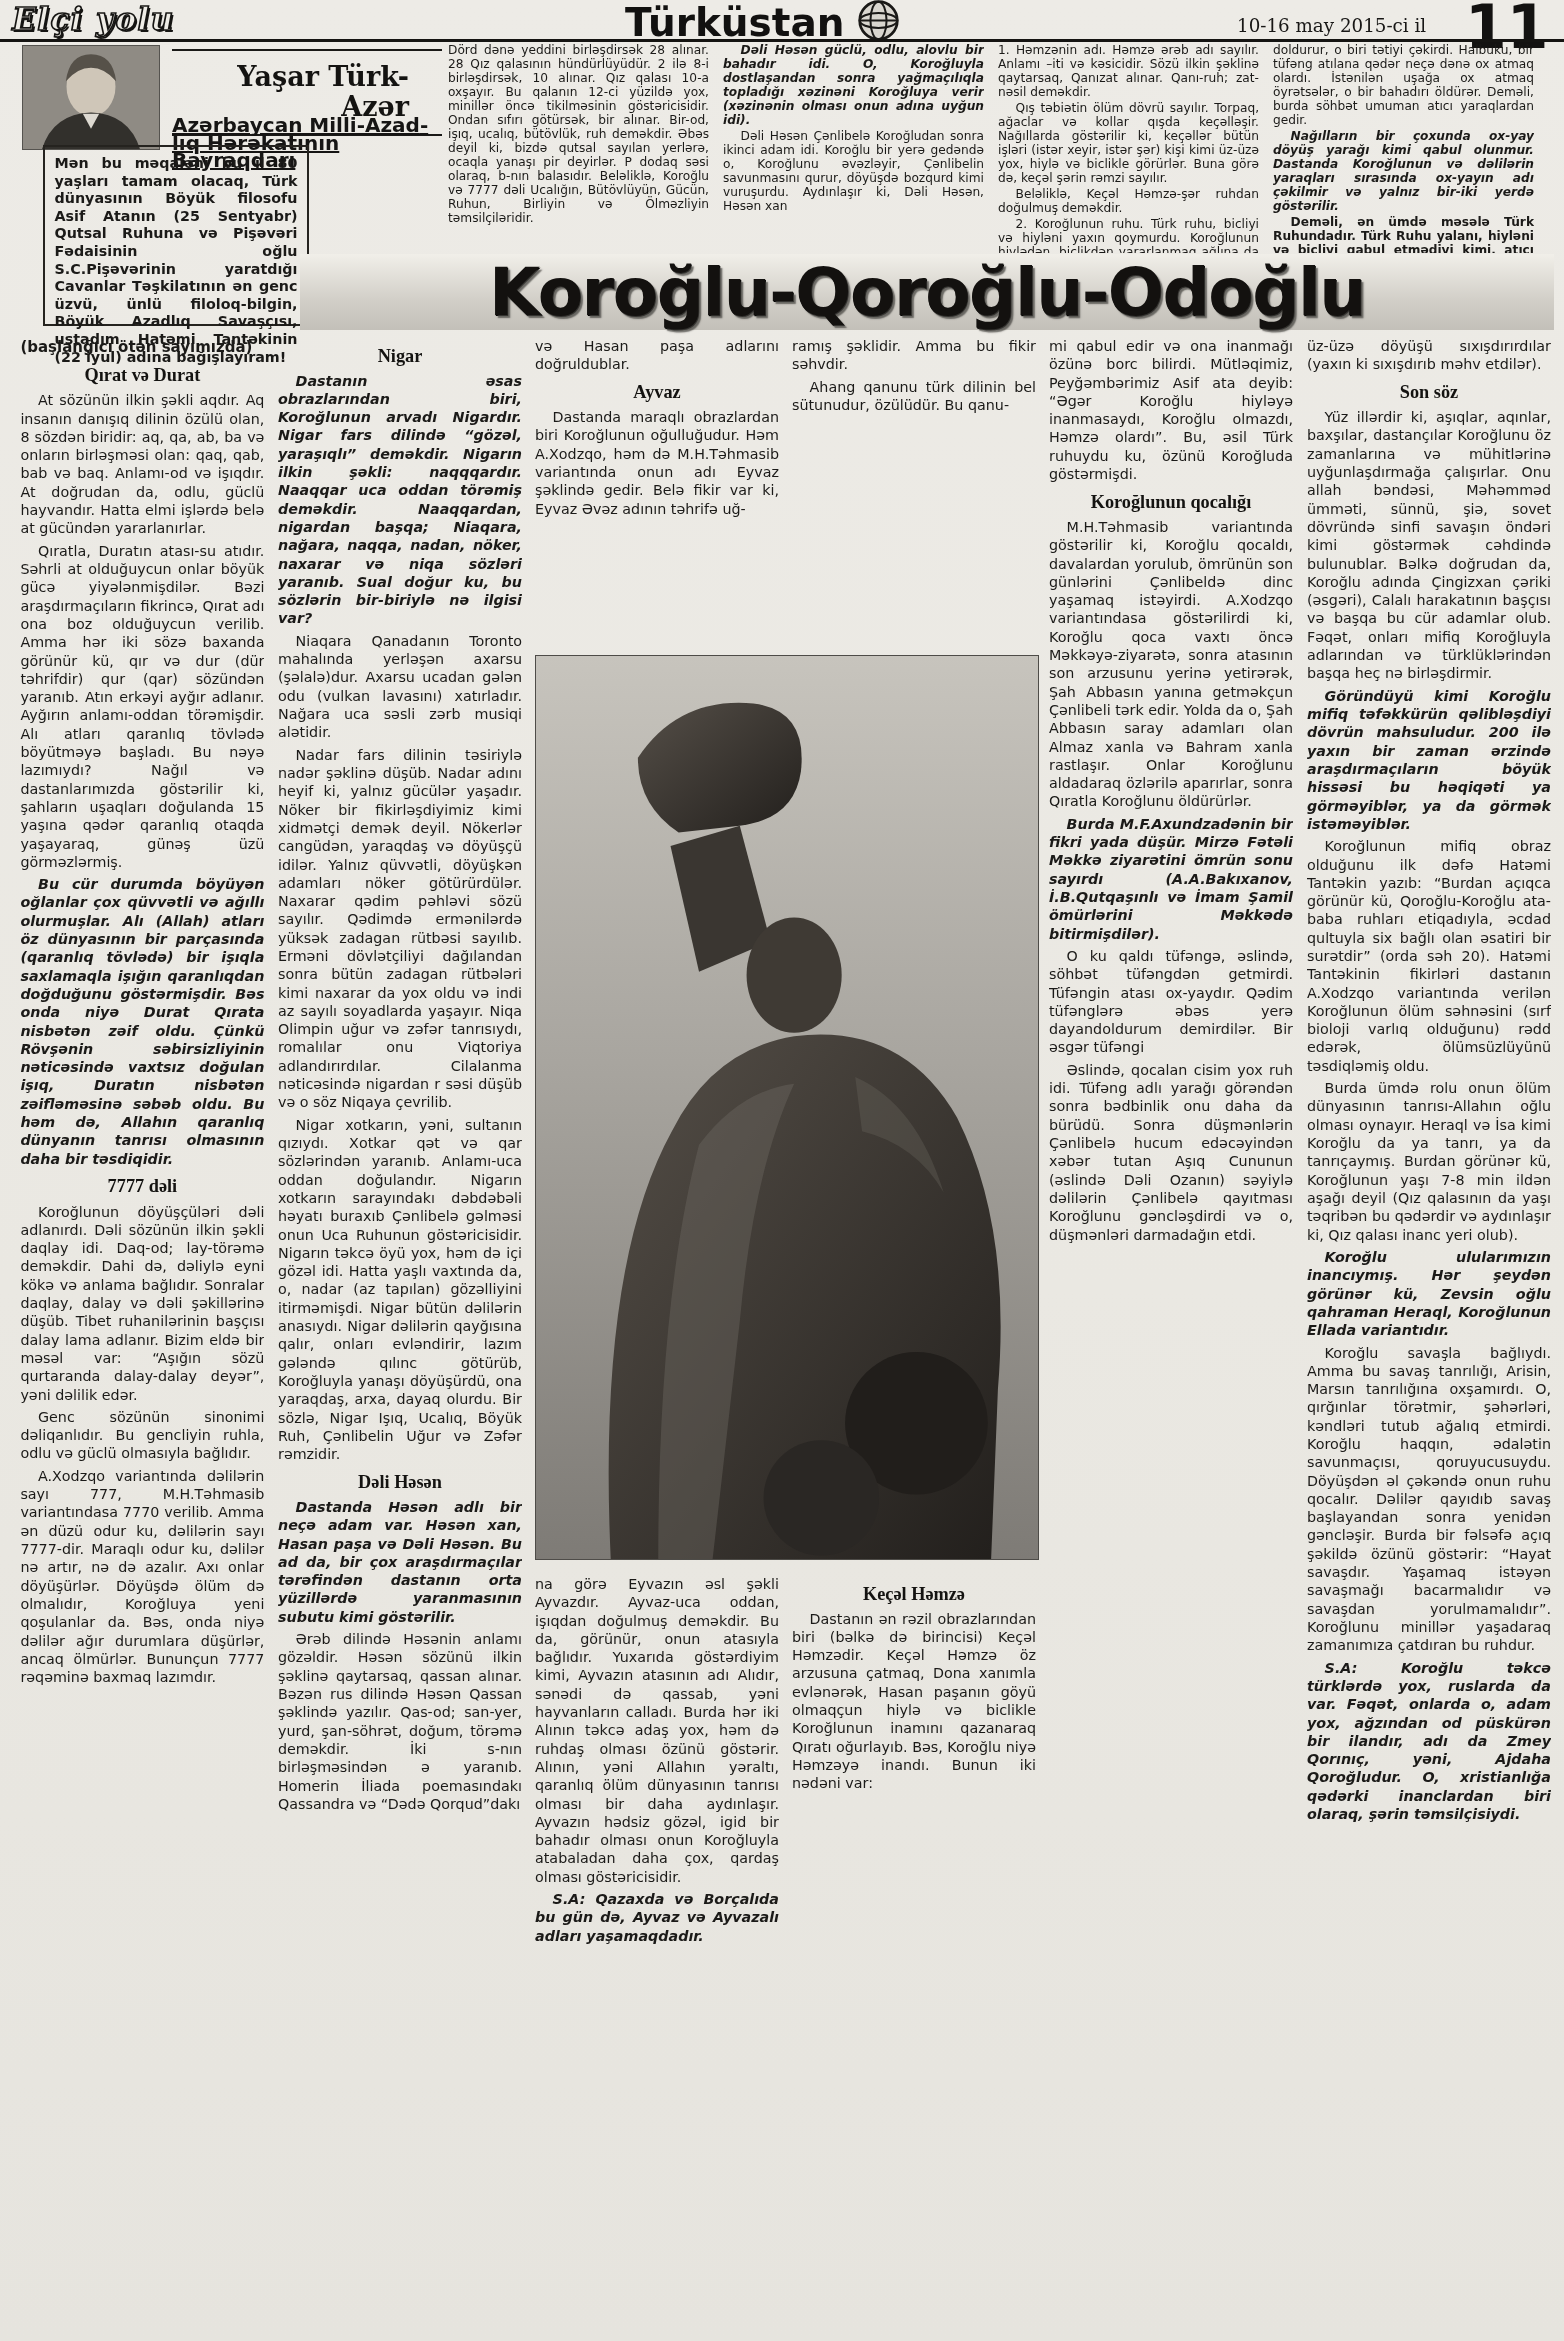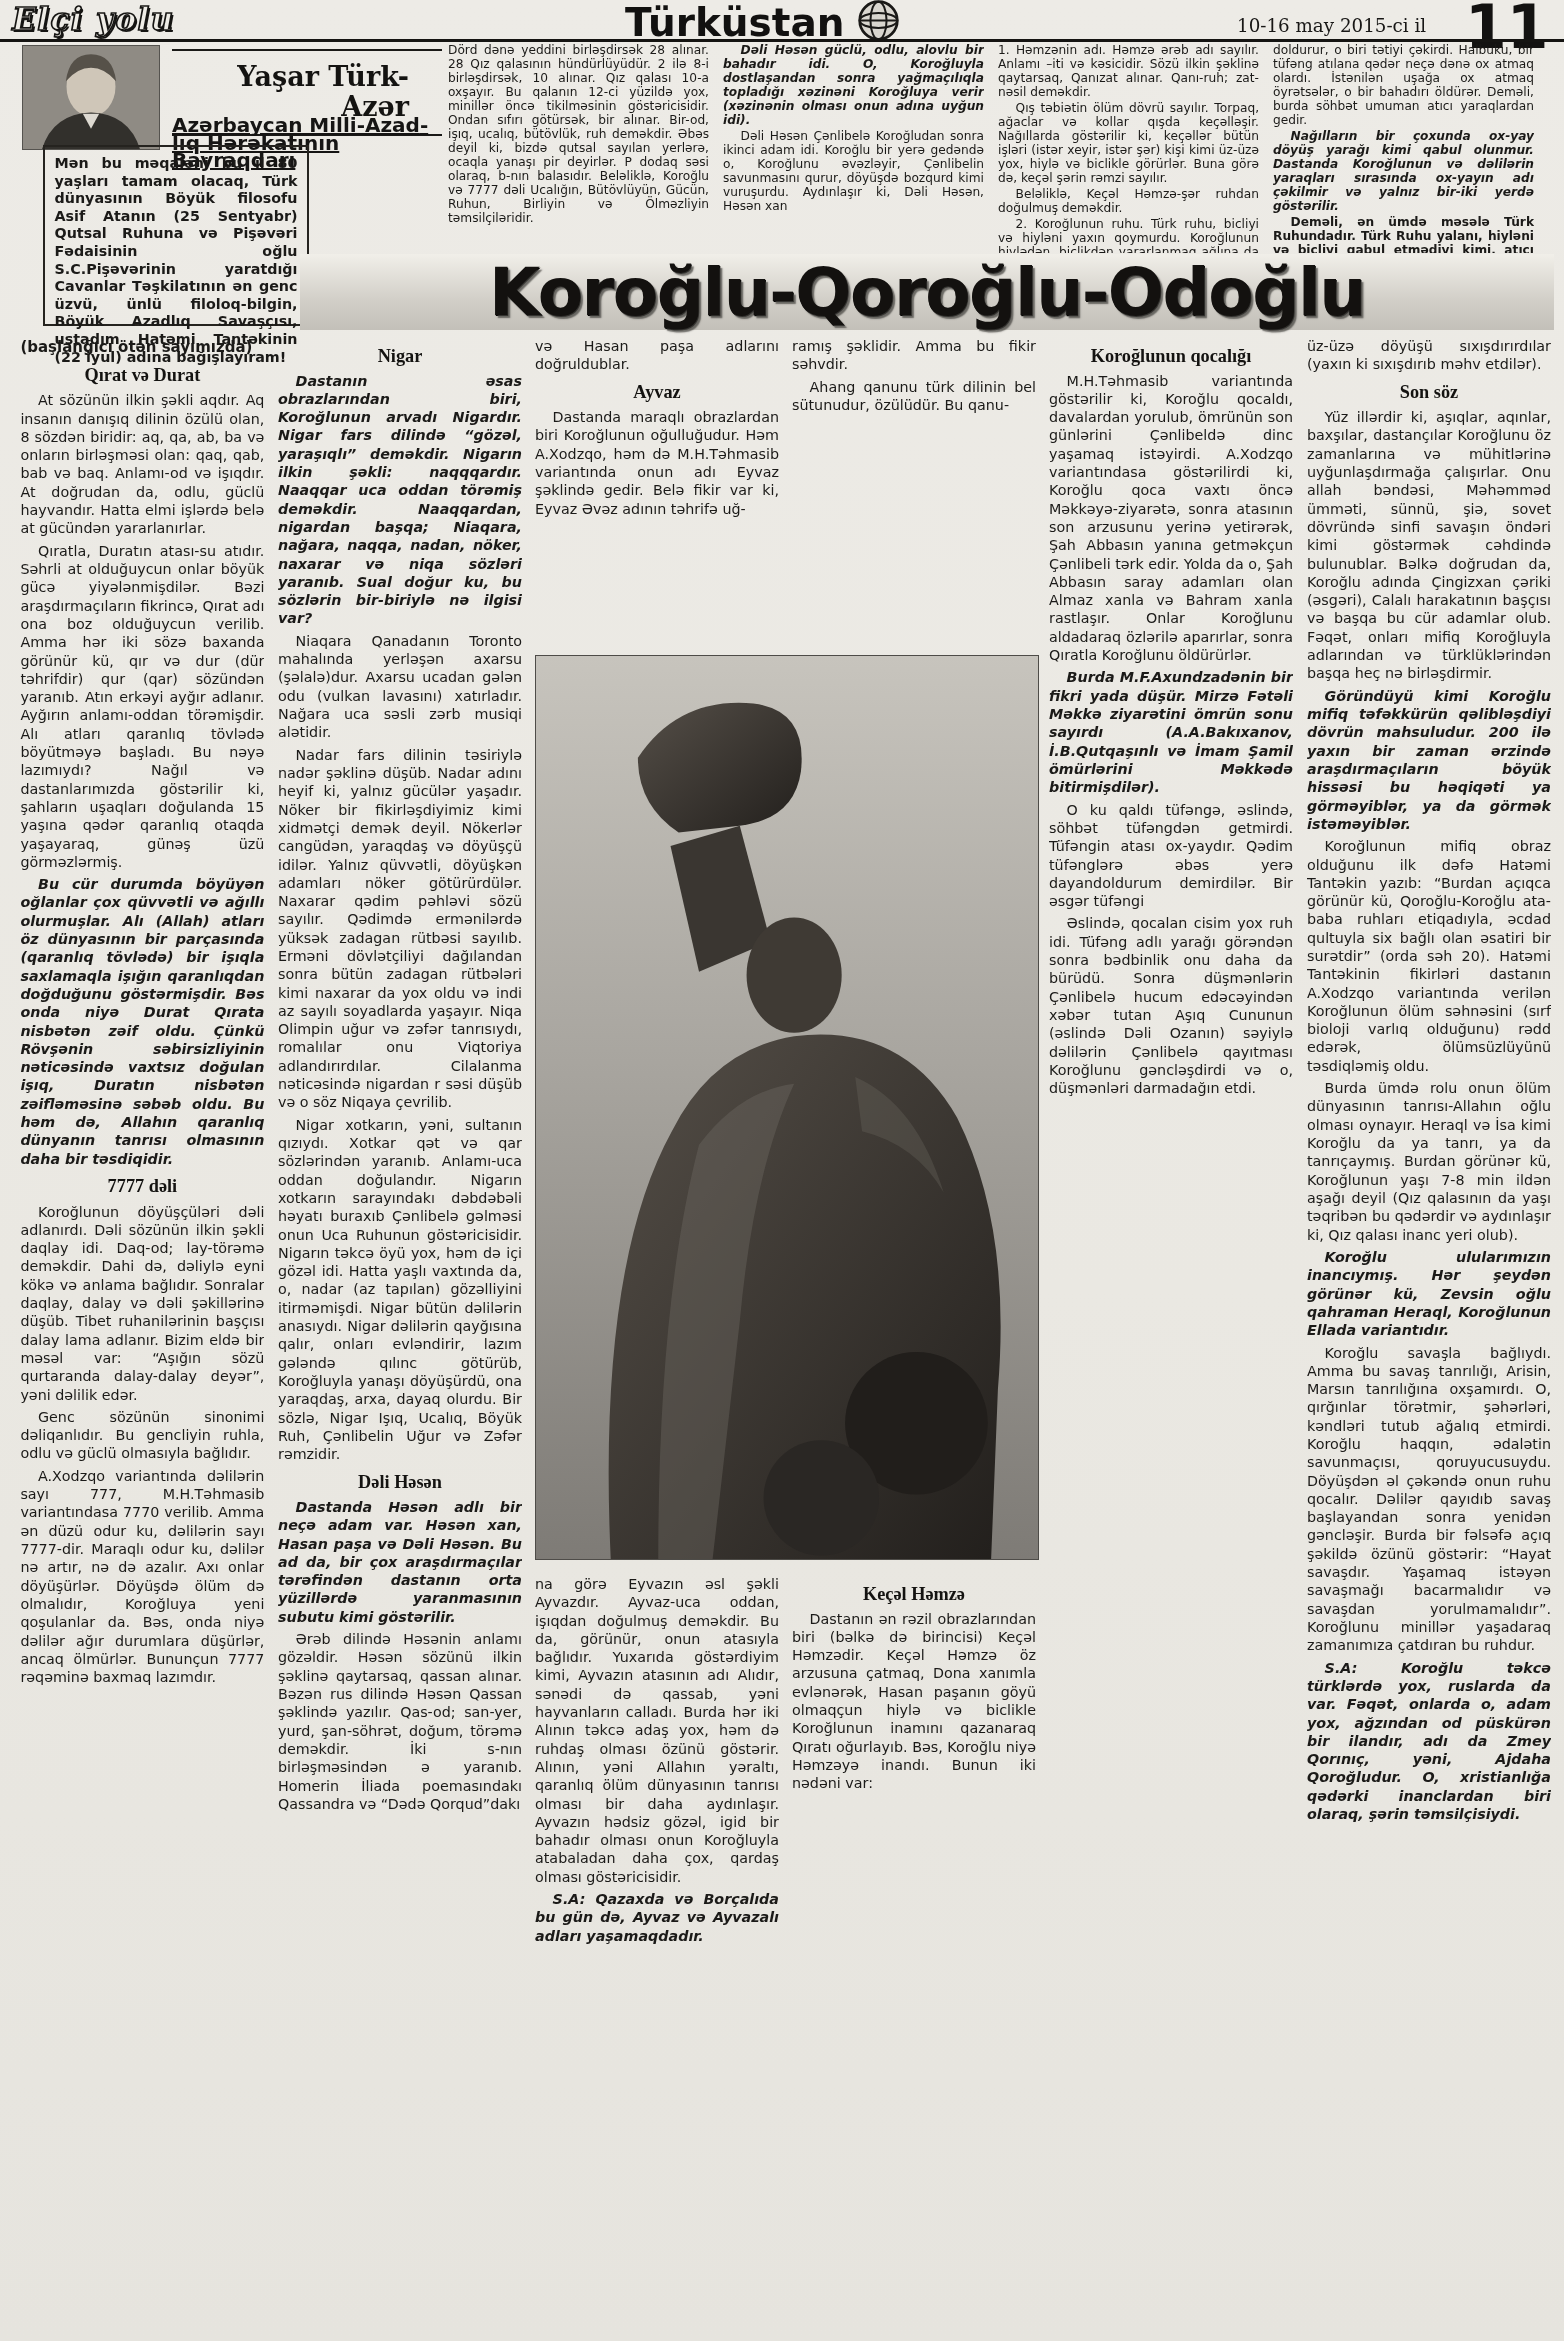--- a/index.html
+++ b/index.html
@@ -161,20 +161,23 @@
     </div>
 
     <div class="col" style="left:792px;top:1238px;height:764px">
       <h3 class="sechead">Keçəl Həmzə</h3>
       <div>
           <p class="para">Dastanın ən rəzil obrazlarından biri (bəlkə də birincisi) Keçəl Həmzədir. Keçəl Həmzə öz arzusuna çatmaq, Dona xanımla evlənərək, Hasan paşanın göyü olmaqçun hiylə və biclikle Koroğlunun inamını qazanaraq Qıratı oğurlayıb. Bəs, Koroğlu niyə Həmzəyə inandı. Bunun iki nədəni var:</p>
         </div>
     </div>
 
     <div class="col" style="left:1049px;top:0;height:2002px">
+      <div>
+          <p class="para noindent">mi qabul edir və ona inanmağı özünə borc bilirdi. Mütləqimiz, Peyğəmbərimiz Asif ata deyib: “Əgər Koroğlu hiyləyə inanmasaydı, Koroğlu olmazdı, Həmzə olardı”. Bu, əsil Türk ruhuydu ku, özünü Koroğluda göstərmişdi.</p>
+        </div>
       <h3 class="sechead">Koroğlunun qocalığı</h3>
       <div>
           <p class="para">M.H.Təhmasib variantında göstərilir ki, Koroğlu qocaldı, davalardan yorulub, ömrünün son günlərini Çənlibeldə dinc yaşamaq istəyirdi. A.Xodzqo variantındasa göstərilirdi ki, Koroğlu qoca vaxtı öncə Məkkəyə-ziyarətə, sonra atasının son arzusunu yerinə yetirərək, Şah Abbasın yanına getməkçun Çənlibeli tərk edir. Yolda da o, Şah Abbasın saray adamları olan Almaz xanla və Bahram xanla rastlaşır. Onlar Koroğlunu aldadaraq özlərilə aparırlar, sonra Qıratla Koroğlunu öldürürlər.</p>
           <p class="para bi">Burda M.F.Axundzadənin bir fikri yada düşür. Mirzə Fətəli Məkkə ziyarətini ömrün sonu sayırdı (A.A.Bakıxanov, İ.B.Qutqaşınlı və İmam Şamil ömürlərini Məkkədə bitirmişdilər).</p>
           <p class="para">O ku qaldı tüfəngə, əslində, söhbət tüfəngdən getmirdi. Tüfəngin atası ox-yaydır. Qədim tüfənglərə əbəs yerə dayandoldurum demirdilər. Bir əsgər tüfəngi</p>
           <p class="para">Əslində, qocalan cisim yox ruh idi. Tüfəng adlı yarağı görəndən sonra bədbinlik onu daha da bürüdü. Sonra düşmənlərin Çənlibelə hucum edəcəyindən xəbər tutan Aşıq Cununun (əslində Dəli Ozanın) səyiylə dəlilərin Çənlibelə qayıtması Koroğlunu gəncləşdirdi və o, düşmənləri darmadağın etdi.</p>
         </div>
     </div>
 
     <div class="col" style="left:1307px;top:0;height:2002px">

